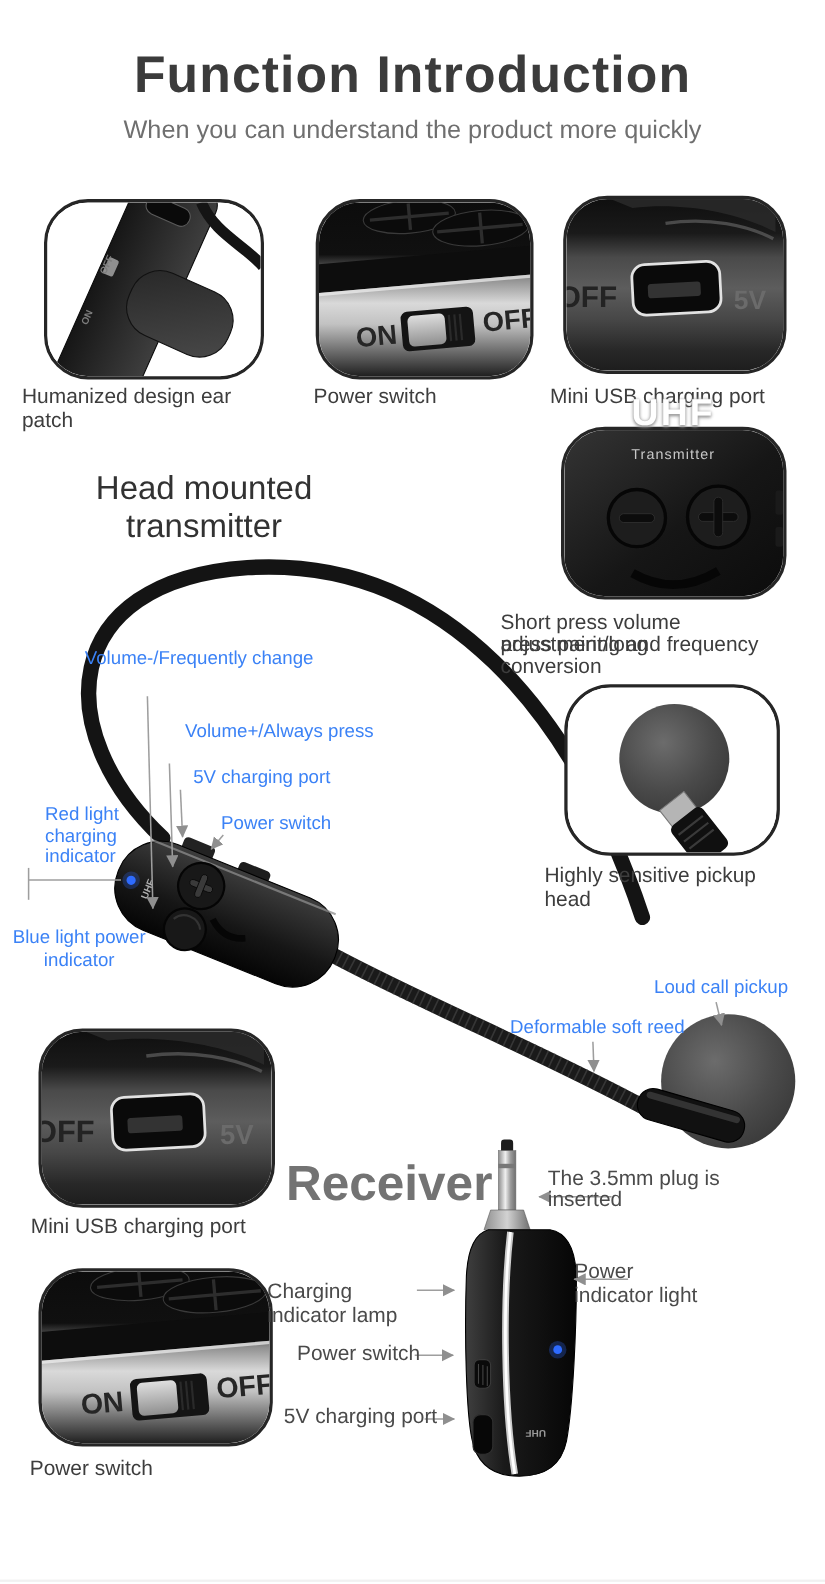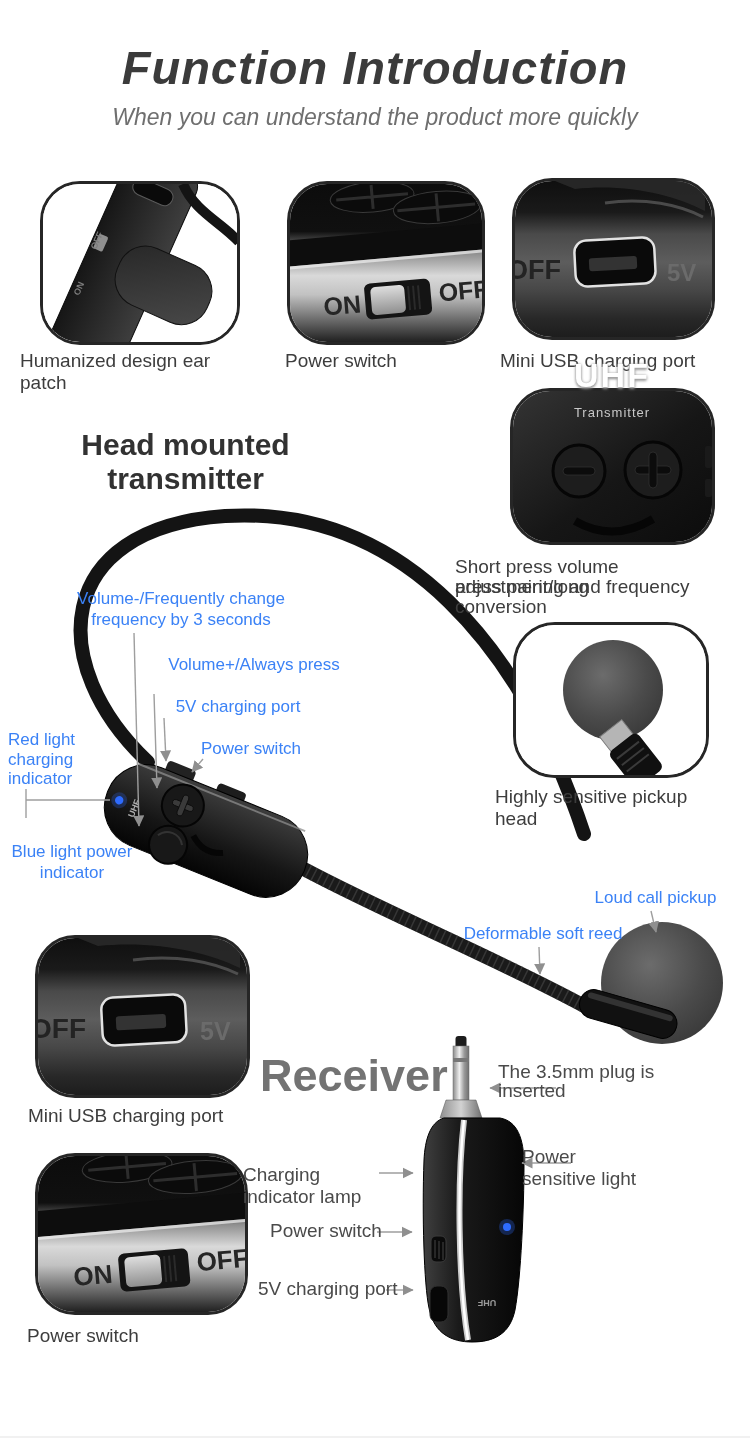--- a/index.html
+++ b/index.html
@@ -1,28 +1,28 @@
 <!DOCTYPE html>
 <html><head>
 <meta charset="utf-8">
 <style>
   html,body{margin:0;padding:0;}
   body{width:750px;height:1440px;position:relative;background:#ffffff;
        font-family:"Liberation Sans",sans-serif;overflow:hidden;}
-  .abs{position:absolute;font-style:italic;}
+  .abs{position:absolute;}
   .title{font-size:47px;font-weight:bold;color:#3b3b3b;letter-spacing:1px;text-align:center;width:750px;}
   .subtitle{font-size:23px;color:#6f6f6f;text-align:center;width:750px;}
   .card{position:absolute;border:3px solid #262626;border-radius:40px;overflow:hidden;background:#fff;box-sizing:border-box;z-index:2;}
   .card svg{display:block;width:100%;height:100%;}
   .caption{position:absolute;font-size:19px;color:#3d3d3d;text-align:left;z-index:3;}
   .lbl{position:absolute;font-size:17px;color:#3b82f6;line-height:21px;text-align:center;z-index:3;}
-  .lbl-left{text-align:left;}
+  .lbl-left{text-align:left;margin-left:33px;}
   .rlbl{position:absolute;font-size:19px;color:#4a4a4a;line-height:22px;text-align:left;z-index:3;}
   .rlbl-left{text-align:left;}
-  .section-heading{position:absolute;font-size:30px;font-weight:bold;color:#323232;line-height:34px;text-align:center;z-index:3;}
+  .section-heading{position:absolute;font-size:30px;font-weight:normal;color:#323232;line-height:34px;text-align:center;z-index:3;}
   .receiver-heading{position:absolute;font-size:45px;font-weight:bold;color:#737373;z-index:3;}
   .brand-overlay{position:absolute;font-size:34px;font-weight:bold;letter-spacing:2px;color:#ffffff;
      text-shadow:0 0 3px #aaaaaa,0 2px 3px #8f8f8f;z-index:4;text-align:center;}
   .scene{position:absolute;z-index:1;}
   .bottom-line{position:absolute;left:0;top:1436px;width:750px;height:2px;background:#f1f1f1;}
 </style>
 </head>
 <body>
 
 <svg width="0" height="0" style="position:absolute">
@@ -244,21 +244,20 @@
       <rect x="92" y="100" width="28" height="20" fill="#b5b5b5" stroke="#7a7a7a"></rect>
       <rect x="88" y="118" width="36" height="46" rx="6" fill="#101010"></rect>
       <path d="M 92 128 L 120 128 M 92 136 L 120 136 M 92 144 L 120 144" stroke="#3a3a3a" stroke-width="2"></path>
     </g>
   </svg>
 </div>
 <div class="caption" style="left:495px;top:786px;width:230px;">Highly sensitive pickup head</div>
 
 <div class="lbl" style="left:60px;top:588px;width:242px;">
   <div>Volume-/Frequently change</div>
-  <div>frequency by 3 seconds</div>
 </div>
 <div class="lbl" style="left:133px;top:654px;width:242px;">
   <div>Volume+/Always press</div>
 </div>
 <div class="lbl" style="left:157px;top:696px;width:162px;">5V charging port</div>
 <div class="lbl" style="left:182px;top:738px;width:138px;">Power switch</div>
 <div class="lbl lbl-left" style="left:8px;top:730px;width:110px;line-height:19.5px;">
   <div>Red light</div>
   <div>charging</div>
   <div>indicator</div>
@@ -304,21 +303,21 @@
   </svg>
 </div>
 <div class="caption" style="left:27px;top:1325px;width:222px;">Power switch</div>
 
 <div class="receiver-heading" style="left:260px;top:1050px;">Receiver</div>
 <div class="rlbl" style="left:498px;top:1062px;width:228px;line-height:19px;">
   <div>The 3.5mm plug is inserted</div>
 </div>
 <div class="rlbl" style="left:522px;top:1146px;width:180px;">
   <div>Power</div>
-  <div>sensitive light</div>
+  <div>indicator light</div>
 </div>
 <div class="rlbl" style="left:243px;top:1164px;width:152px;">
   <div>Charging</div>
   <div>indicator lamp</div>
 </div>
 <div class="rlbl rlbl-left" style="left:270px;top:1220px;width:140px;">Power switch</div>
 <div class="rlbl rlbl-left" style="left:258px;top:1278px;width:160px;">5V charging port</div>
 
 <div class="bottom-line"></div>
 

